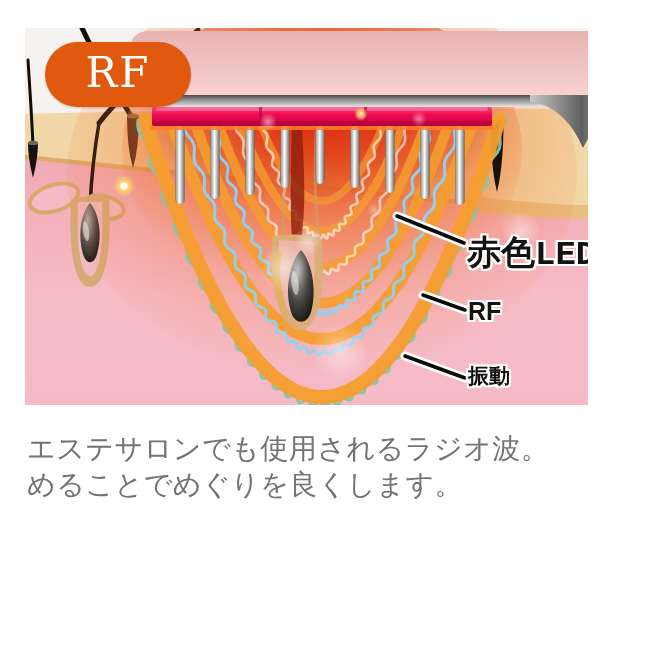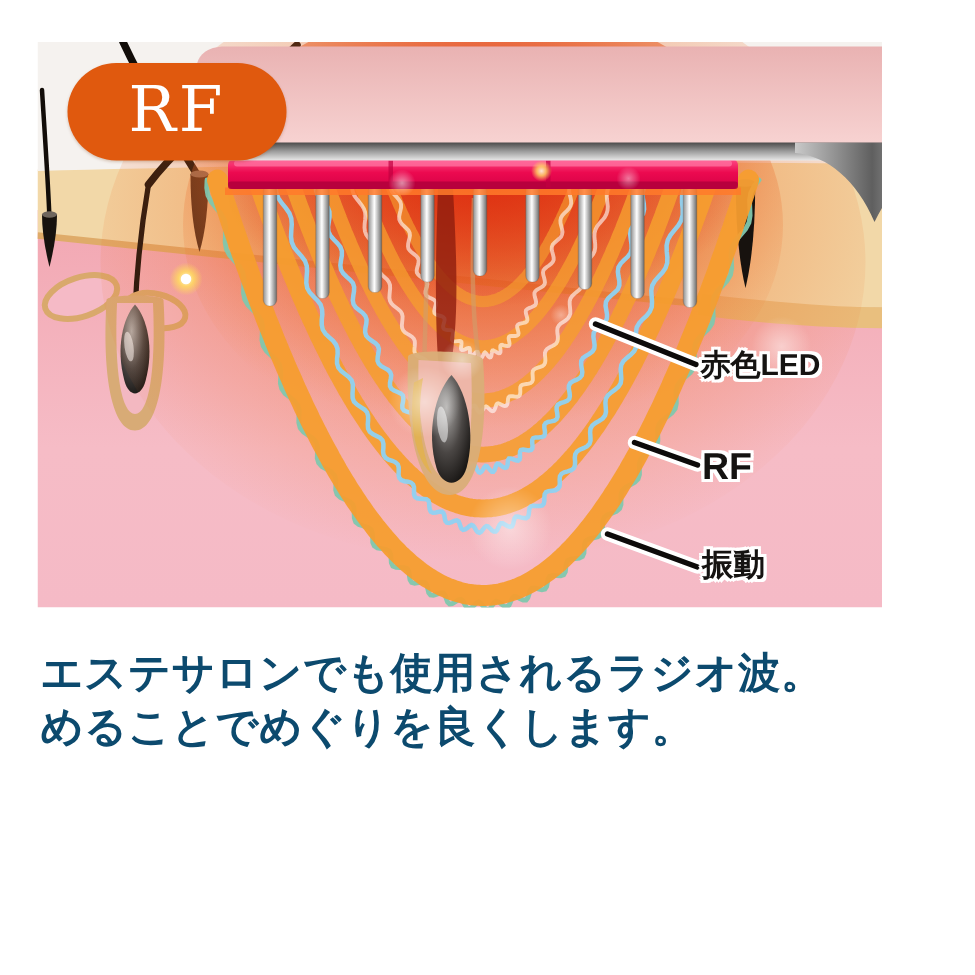--- a/index.html
+++ b/index.html
@@ -16,26 +16,26 @@
   }
   .rf-badge span{
     color:#ffffff;font-family:"DejaVu Serif", serif;font-size:42px;
     letter-spacing:2px;transform:translateY(-2px);
   }
   .anno{
     position:absolute;font-weight:700;color:#151311;white-space:nowrap;
     text-shadow:-2px -2px 0 #fff,2px -2px 0 #fff,-2px 2px 0 #fff,2px 2px 0 #fff,
                 -2px 0 0 #fff,2px 0 0 #fff,0 -2px 0 #fff,0 2px 0 #fff;
   }
-  .anno-red-led{left:467px;top:230px;font-size:20px;}
+  .anno-red-led{left:467px;top:230px;font-size:34px;font-family:Liberation Mono, monospace;}
   .anno-rf{left:468px;top:297px;font-size:25px;}
   .anno-vib{left:468px;top:362px;font-size:21px;}
   .description{
     position:absolute;left:27px;top:431px;width:612px;
-    color:#0c4a6e;font-size:28px;line-height:36px;letter-spacing:0.5px;font-weight:bold;
+    color:#737373;font-size:28px;line-height:36px;letter-spacing:0.5px;
   }
 </style>
 </head>
 <body>
 
 <div class="stage">
 
   <svg width="650" height="650" viewBox="0 0 650 650">
     <defs>
       <clipPath id="illClip">

